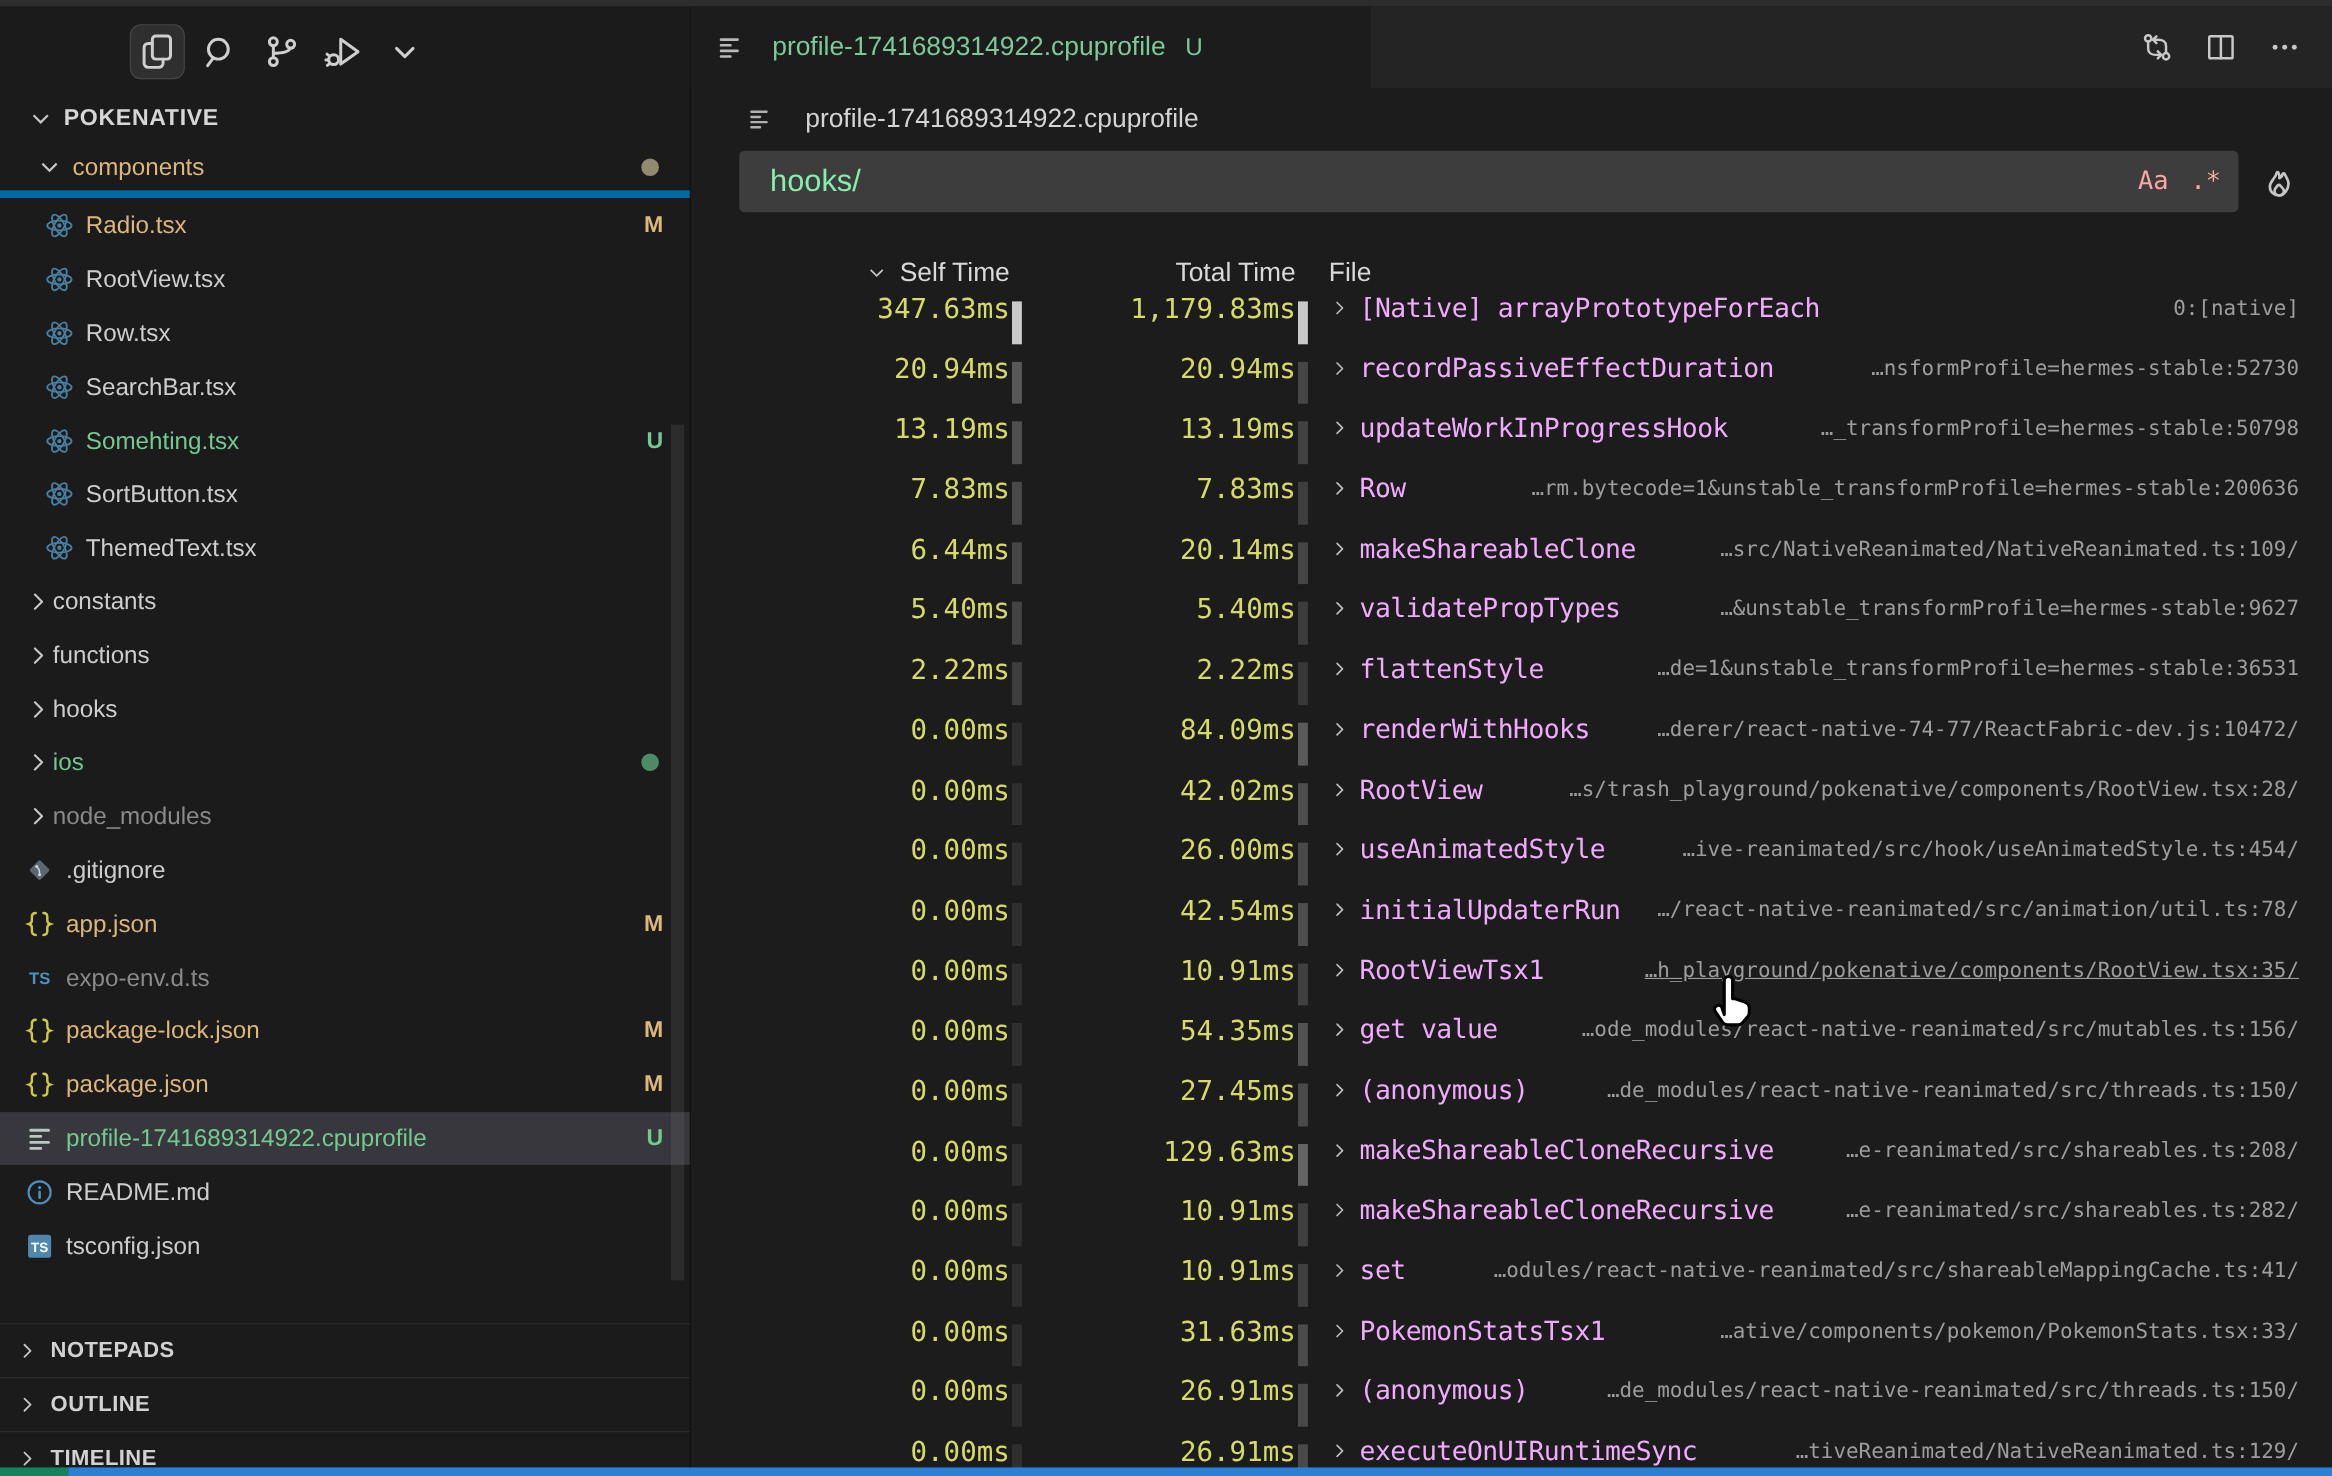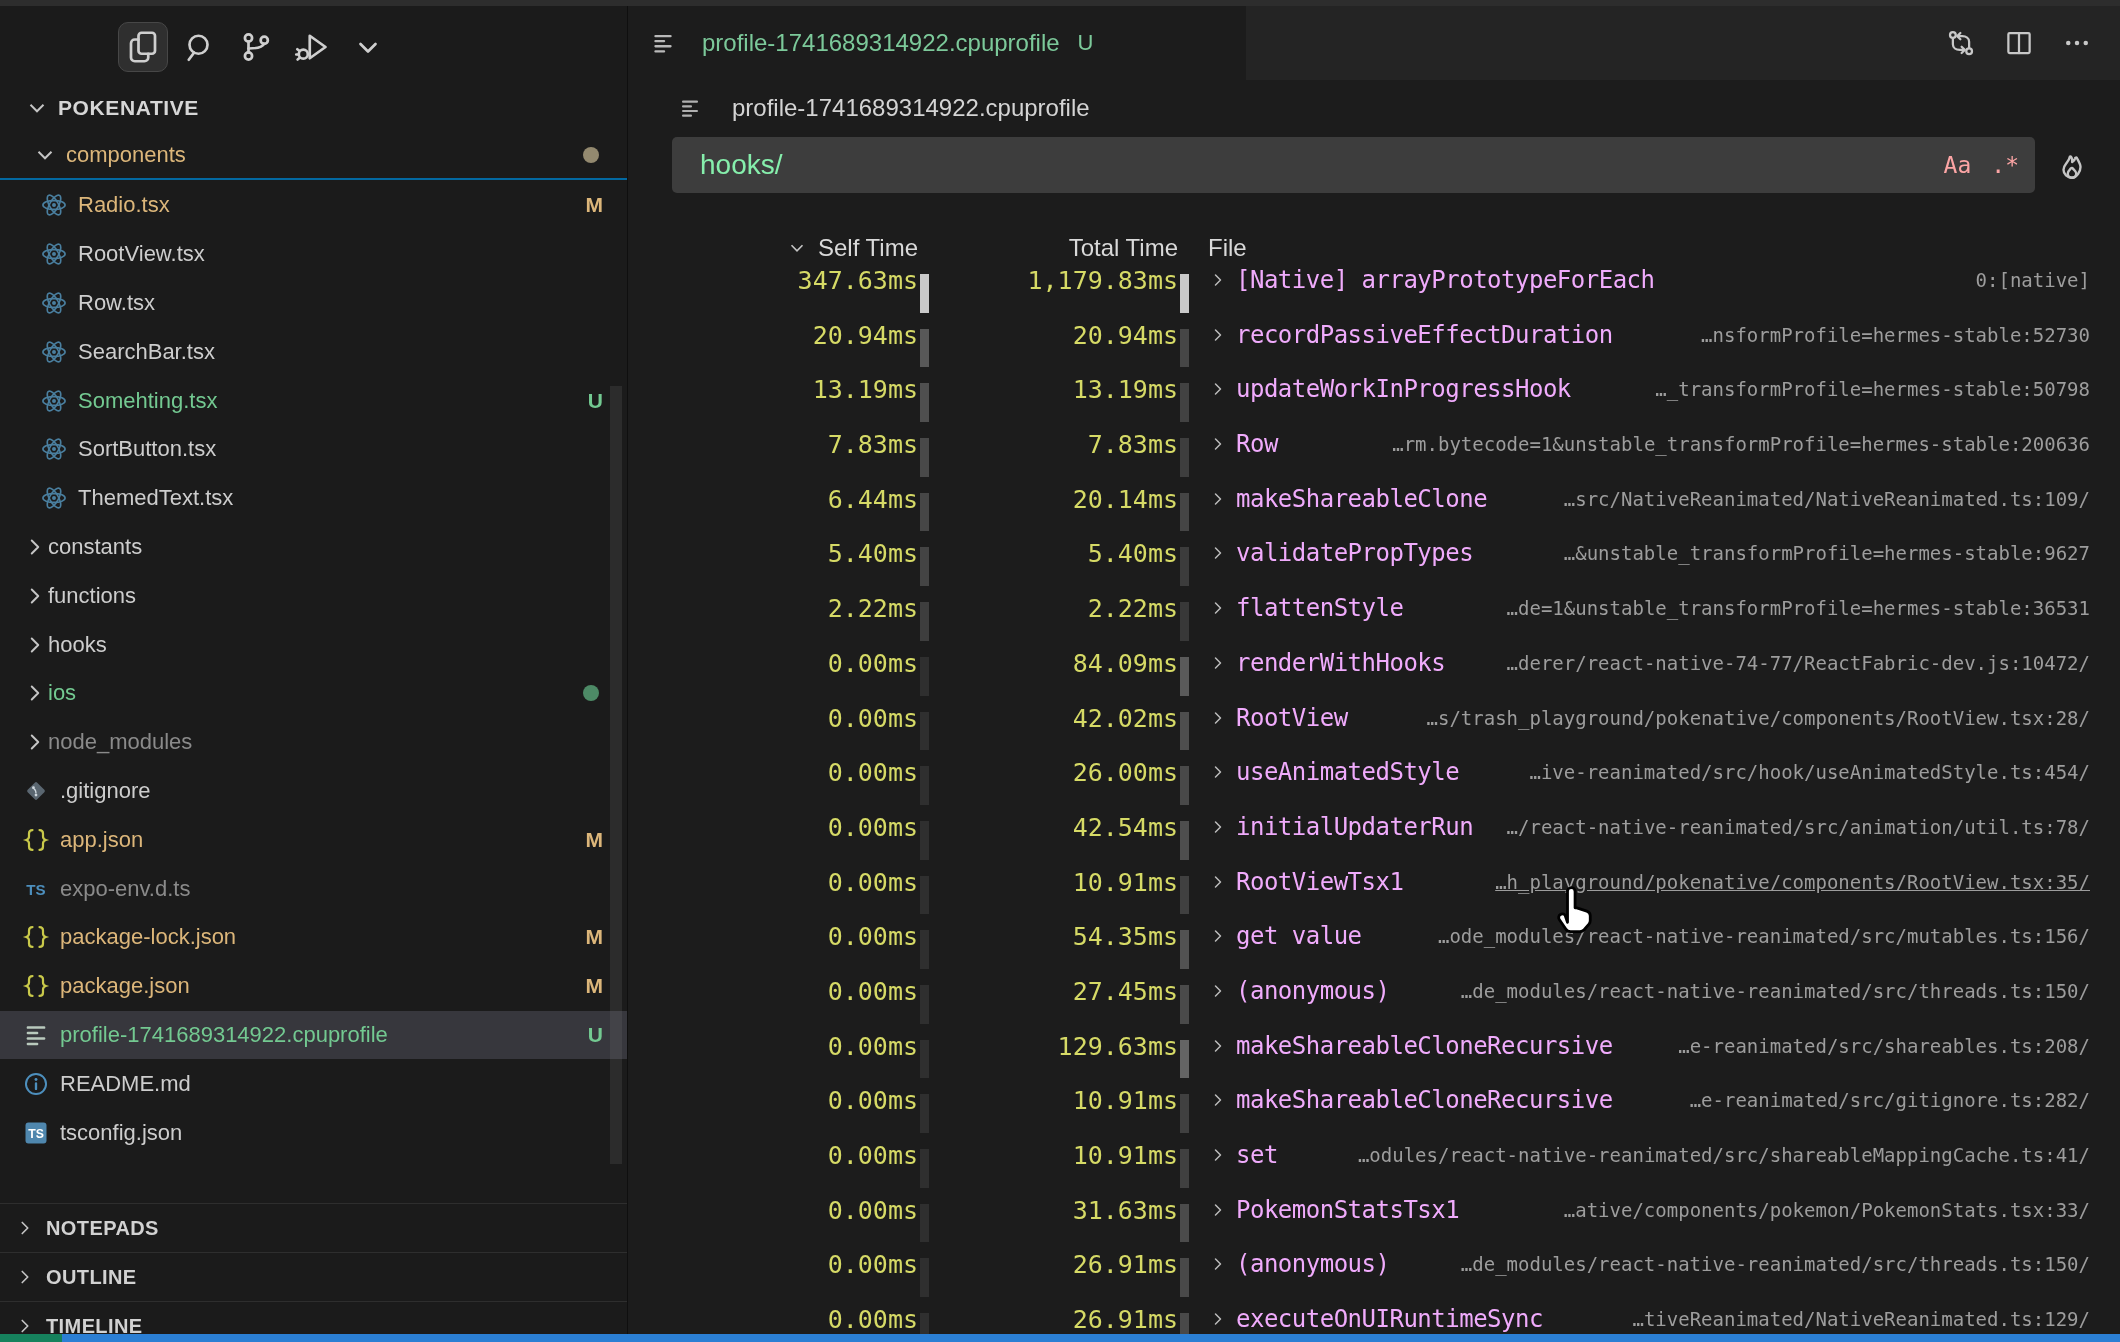--- a/index.html
+++ b/index.html
@@ -15,21 +15,21 @@
   #activity{position:absolute;left:0;top:4px;width:627px;height:74px;display:flex;align-items:center;padding-left:118px;gap:8px;box-sizing:border-box}
   .act{width:48px;height:48px;display:flex;align-items:center;justify-content:center;border-radius:10px;color:#cfcfcf}
   .act.active{background:#2f2f2f;border:1px solid #474747}
   .act svg{width:36px;height:36px}
 
   #root-row{position:absolute;left:12px;top:78px;width:627px;height:47px;display:flex;align-items:center;padding-left:12px;gap:8px;box-sizing:border-box}
   #root-label{font-size:21px;font-weight:700;letter-spacing:.6px;color:#d6d6d6}
   .twisty{color:#c5c5c5;flex:none;display:flex}
   .twisty svg{width:26px;height:26px}
 
-  #sticky-row{position:absolute;left:0;top:125px;width:627px;height:49px;display:flex;align-items:center;padding-left:32px;gap:8px;box-sizing:border-box;border-bottom:2px solid #0369a1}
+  #sticky-row{position:absolute;left:0;top:125px;width:627px;height:49px;display:flex;align-items:center;padding-left:32px;gap:8px;box-sizing:border-box;border-bottom:7px solid #0369a1}
   #sticky-label{font-size:22px;color:#dcb67a}
 
   #tree{position:absolute;left:0;top:175px;width:627px}
   .tree-row{height:48.8px;display:flex;align-items:center;box-sizing:border-box}
   .tree-row.ind0{padding-left:22px}
   .tree-row.ind1{padding-left:40px}
   .tree-row.selected{background:#37373d}
   .ficon{width:38px;flex:none;display:flex;align-items:flex-end}
   .ficon svg{width:28px;height:28px}
   .flabel{font-size:22px;white-space:pre}
@@ -771,21 +771,21 @@
         <span class="c-barslot">
           <i class="bar" style="opacity: 0.196929;"></i>
         </span>
         <div class="c-file">
           <span class="r-twisty">
             <svg viewBox="0 0 24 24" fill="none" stroke="currentColor" stroke-width="1.8" stroke-linecap="round" stroke-linejoin="round">
               <polyline points="9,6 15,12 9,18"></polyline>
             </svg>
           </span>
           <span class="fn">makeShareableCloneRecursive</span>
-          <span class="path">…e-reanimated/src/gitignore.ts:282/</span>
+          <span class="path">…e-reanimated/src/shareables.ts:282/</span>
         </div>
       </div>
       <div class="t-row">
         <span class="c-self">0.00ms</span>
         <span class="c-barslot">
           <i class="bar" style="opacity: 0.1;"></i>
         </span>
         <span class="c-total">10.91ms</span>
         <span class="c-barslot">
           <i class="bar" style="opacity: 0.196929;"></i>

